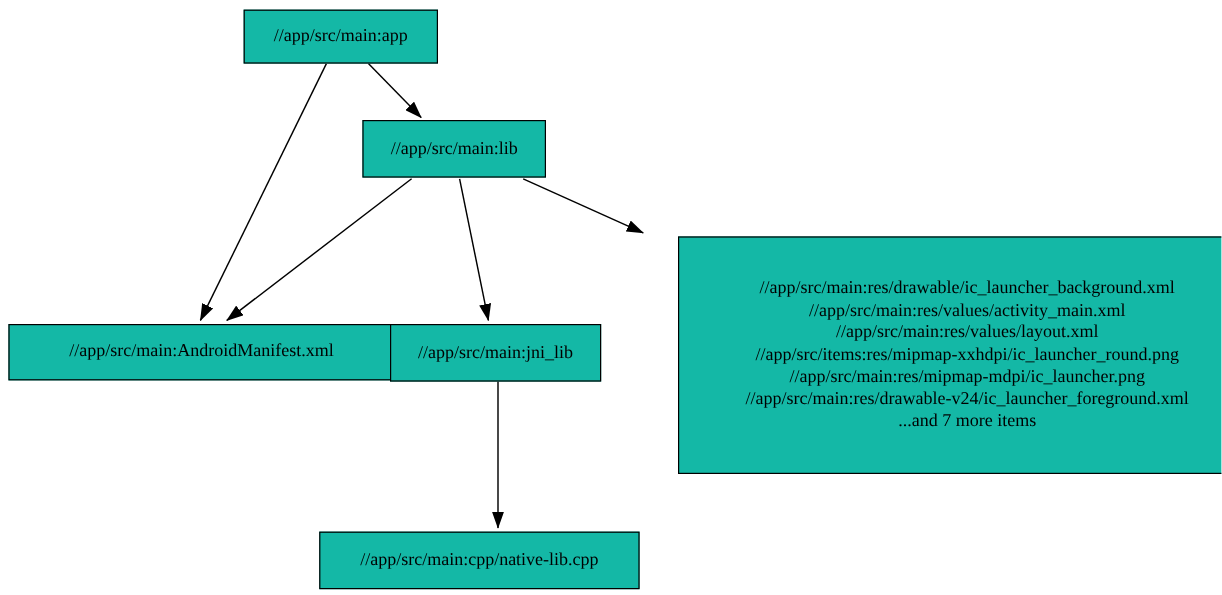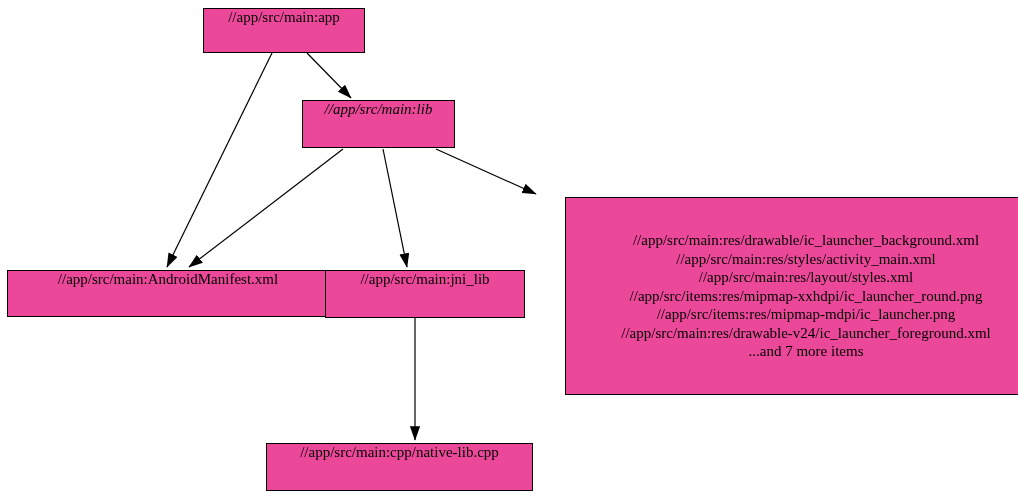--- a/index.html
+++ b/index.html
@@ -23,38 +23,39 @@
     width: 1018px;
     height: 496px;
   }
   svg.edges line {
     stroke: #000000;
     stroke-width: 1.2;
   }
   .node {
     position: absolute;
     box-sizing: border-box;
-    background: #ec4899;
+    background: #14b8a6;
     border: 1.5px solid #000000;
     display: flex;
+    align-items: center;
     justify-content: center;
     text-align: center;
     font-size: 15px;
     white-space: nowrap;
   }
   .node.multi {
     flex-direction: column;
     justify-content: center;
     line-height: 18.6px;
     font-size: 15px;
   }
   #node-app      { left: 203px; top: 8px;   width: 162px; height: 45px; }
-  #node-lib      { left: 302px; top: 100px; width: 153px; height: 48px; font-style: italic; }
+  #node-lib      { left: 302px; top: 100px; width: 153px; height: 48px; }
   #node-manifest { left: 7px;   top: 270px; width: 322px; height: 47px; }
-  #node-jni      { left: 325px; top: 270px; width: 200px; height: 48px; font-family: Liberation Serif, serif; }
+  #node-jni      { left: 325px; top: 270px; width: 176px; height: 48px; font-family: Liberation Serif, serif; }
   #node-res      { left: 533px; top: 197px; width: 482px; height: 198px; margin-left: 32px; }
   #node-cpp      { left: 266px; top: 443px; width: 267px; height: 48px; }
 </style>
 </head>
 <body>
 
 <div class="canvas">
 
   <svg class="edges" xmlns="http://www.w3.org/2000/svg">
     <defs>
@@ -81,24 +82,24 @@
   <div class="node" id="node-manifest">
     <span>//app/src/main:AndroidManifest.xml</span>
   </div>
 
   <div class="node" id="node-jni">
     <span>//app/src/main:jni_lib</span>
   </div>
 
   <div class="node multi" id="node-res">
     <div>//app/src/main:res/drawable/ic_launcher_background.xml</div>
-    <div>//app/src/main:res/styles/activity_main.xml</div>
-    <div>//app/src/main:res/layout/styles.xml</div>
+    <div>//app/src/main:res/values/activity_main.xml</div>
+    <div>//app/src/main:res/values/layout.xml</div>
     <div>//app/src/items:res/mipmap-xxhdpi/ic_launcher_round.png</div>
-    <div>//app/src/items:res/mipmap-mdpi/ic_launcher.png</div>
+    <div>//app/src/main:res/mipmap-mdpi/ic_launcher.png</div>
     <div>//app/src/main:res/drawable-v24/ic_launcher_foreground.xml</div>
     <div>...and 7 more items</div>
   </div>
 
   <div class="node" id="node-cpp">
     <span>//app/src/main:cpp/native-lib.cpp</span>
   </div>
 
 </div>
 

